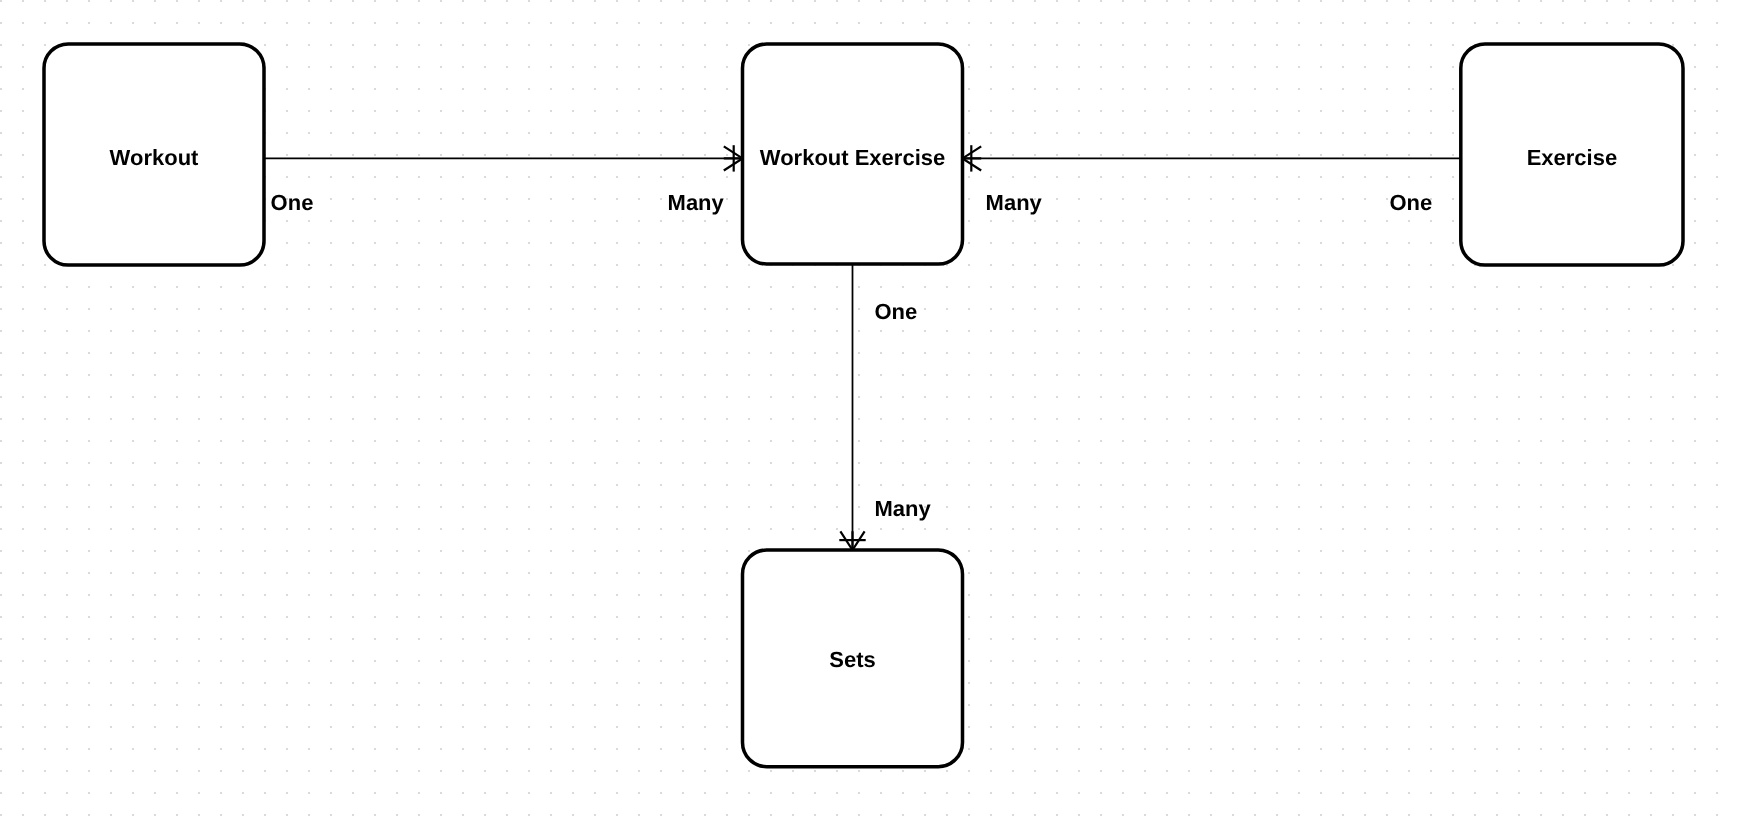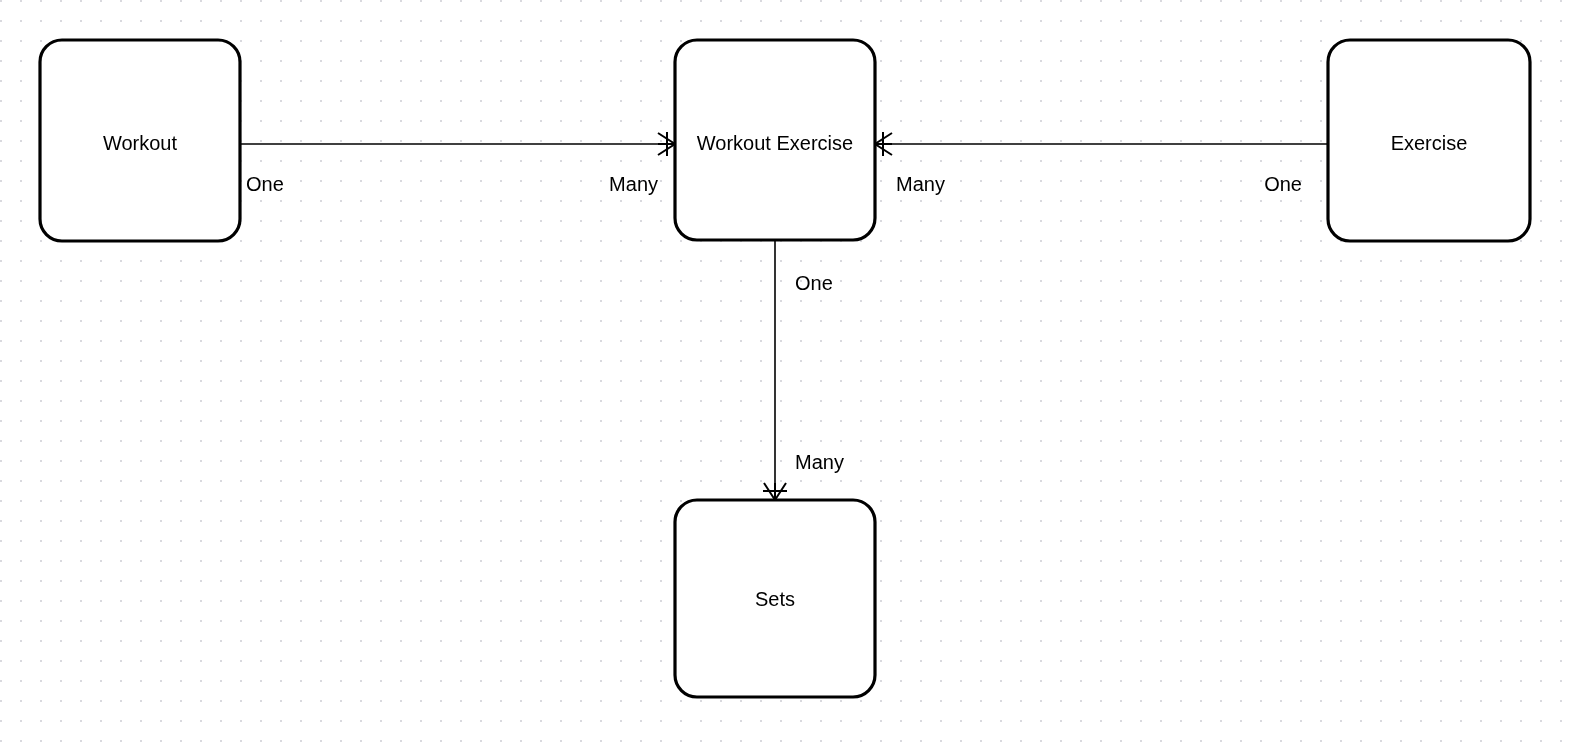--- a/index.html
+++ b/index.html
@@ -11,20 +11,21 @@
   #canvas {
     position: relative;
     width: 1580px;
     height: 746px;
     background-color: #ffffff;
     background-image: radial-gradient(circle at 1px 1px, #d9d9de 1.1px, transparent 1.2px);
     background-size: 20px 20px;
     background-position: 0px 0px;
     overflow: hidden;
     font-family: "Liberation Sans", sans-serif;
+    font-weight: bold;
   }
   #diagram-svg {
     position: absolute;
     left: 0;
     top: 0;
     width: 1580px;
     height: 746px;
     display: block;
   }
   .entity-rect {

